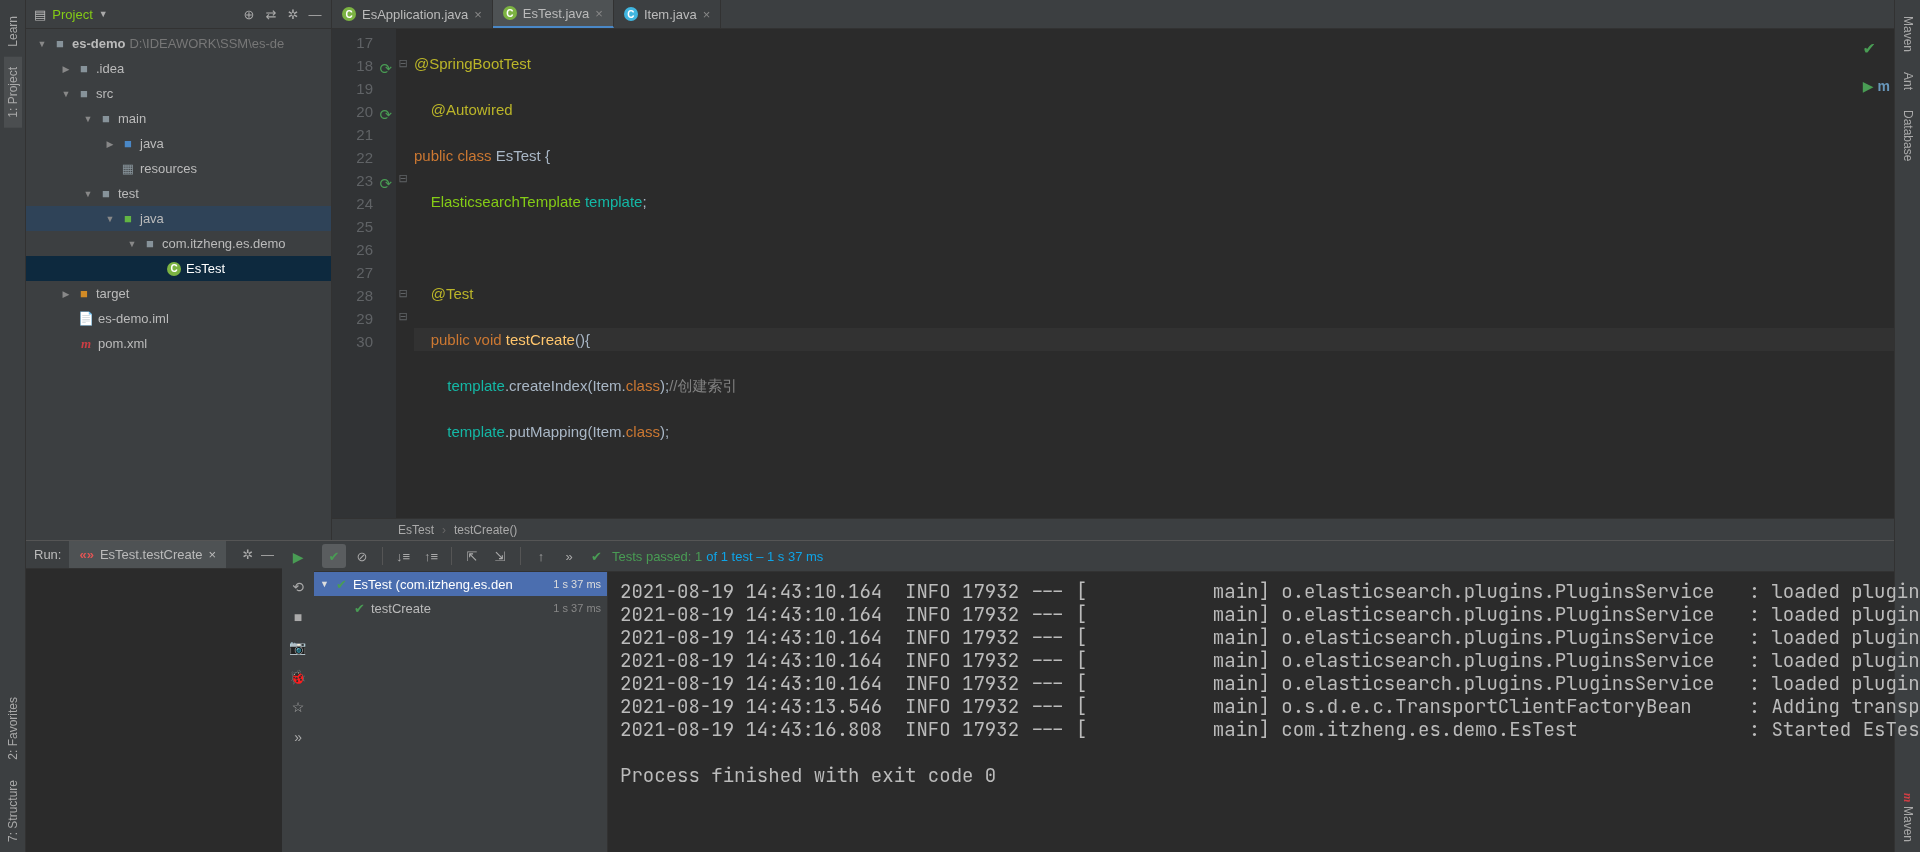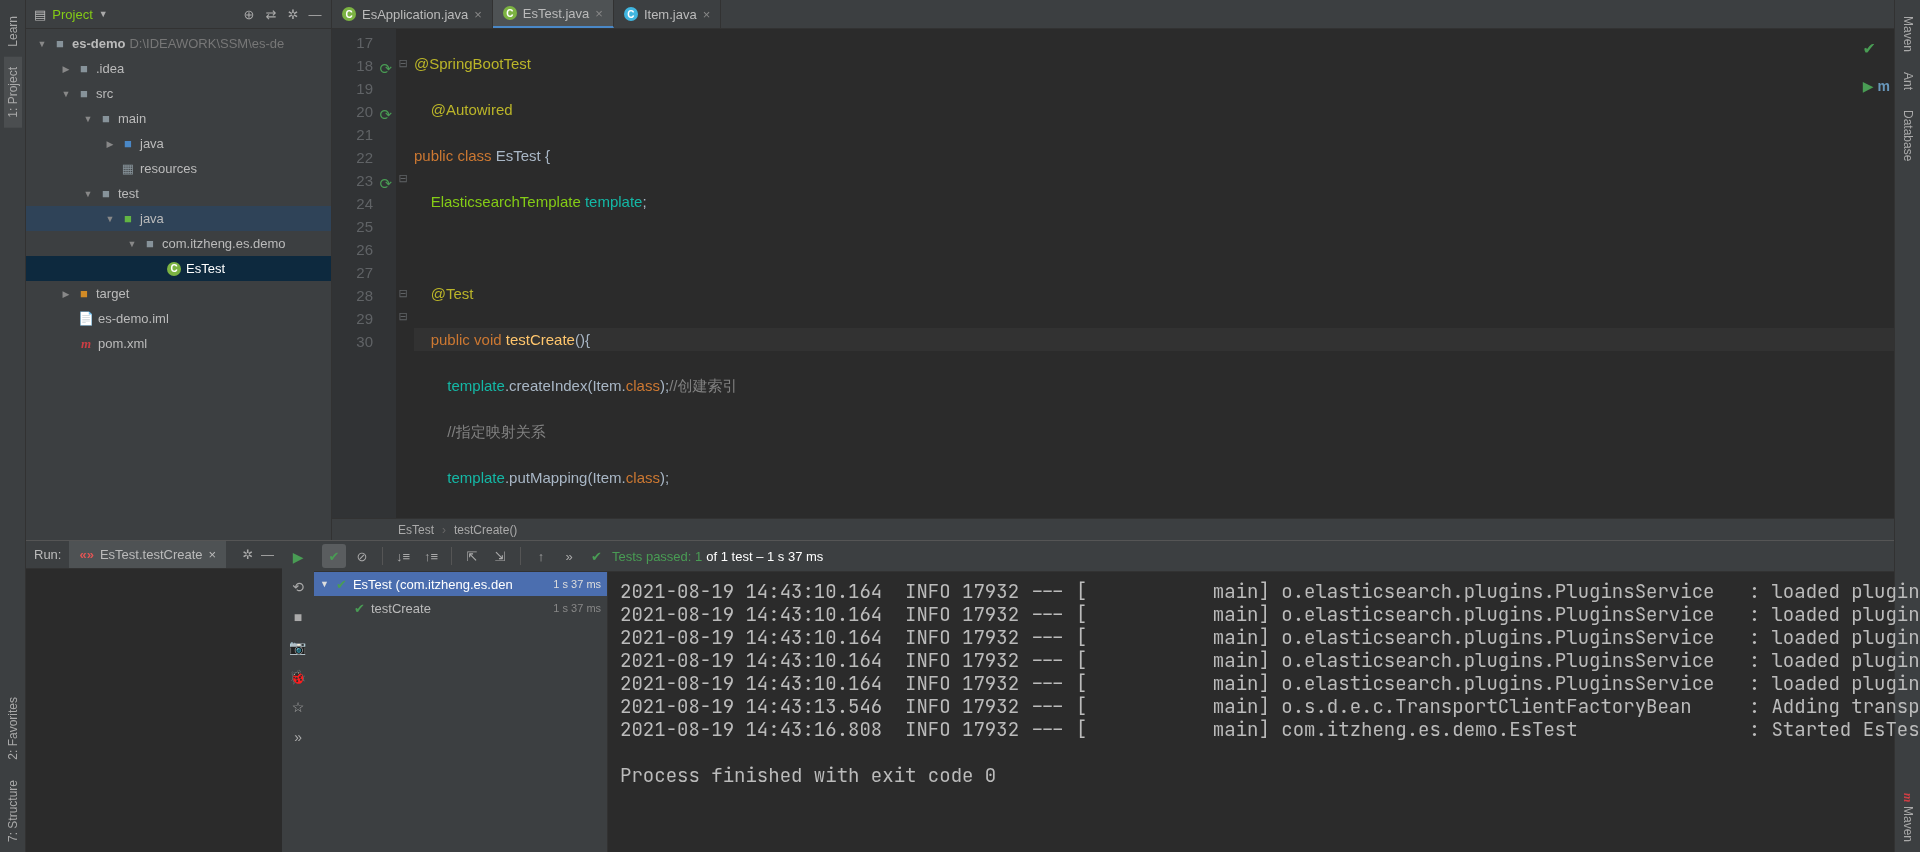--- a/index.html
+++ b/index.html
@@ -86,21 +86,21 @@
 .run-left-tools { width: 32px; background: #3c3f41; display: flex; flex-direction: column; align-items: center; padding-top: 6px; gap: 10px; }
 .run-left-tools .tbtn { width: 20px; height: 20px; color: #aaa; cursor: pointer; display: flex; align-items: center; justify-content: center; font-size: 14px; }
 .run-left-tools .play { color: #499c54; }
 
 .run-main { flex: 1; display: flex; flex-direction: column; }
 .run-toolbar { height: 31px; background: #3c3f41; display: flex; align-items: center; padding: 0 8px; gap: 4px; border-bottom: 1px solid #323232; }
 .run-toolbar .tbtn { width: 24px; height: 24px; color: #aaa; display: flex; align-items: center; justify-content: center; cursor: pointer; border-radius: 3px; }
 .run-toolbar .tbtn.active { background: #5a5d5f; }
 .run-toolbar .divider { width: 1px; height: 18px; background: #555; margin: 0 4px; }
 .run-toolbar .pass-text { color: #499c54; margin-left: 6px; }
-.run-toolbar .sub-text { color: #ffffff; text-align: right; }
+.run-toolbar .sub-text { color: #0ea5e9; text-align: right; }
 
 .run-content { flex: 1; display: flex; }
 .test-tree { width: 294px; background: #3c3f41; border-right: 1px solid #323232; }
 .test-row { height: 24px; display: flex; align-items: center; padding: 0 6px; gap: 6px; }
 .test-row.sel { background: #4b6eaf; color: #fff; }
 .test-row .chk { color: #499c54; }
 .test-row .chev { color: #ddd; font-size: 9px; width: 10px; }
 .test-row .time { margin-left: auto; color: #888; font-size: 11px; }
 .test-row.sel .time { color: #ddd; }
 
@@ -258,21 +258,20 @@
           </div>
           <div class="code">
 <div class="line"><span class="ann">@SpringBootTest</span></div>
 <div class="line">    <span class="ann">@Autowired</span></div>
 <div class="line"><span class="kw">public</span> <span class="kw">class</span> <span>EsTest {</span></div>
 <div class="line">    <span class="cls-ref">ElasticsearchTemplate</span> <span class="fld">template</span><span>;</span></div>
 <div class="line"> </div>
 <div class="line">    <span class="ann">@Test</span></div>
 <div class="line hl">    <span class="kw">public</span> <span class="kw">void</span> <span class="mth">testCreate</span><span>(){</span></div>
 <div class="line">        <span class="fld">template</span><span>.createIndex(Item.</span><span class="kw">class</span><span>);</span><span class="cmt">//创建索引</span></div>
-<div class="line">        <span class="cmt">//指定映射关系</span></div>
 <div class="line">        <span class="fld">template</span><span>.putMapping(Item.</span><span class="kw">class</span><span>);</span></div>
 
 
 
           </div>
           <span class="check-mark">✔</span>
         </div>
 
         <div class="breadcrumb">
           <span>EsTest</span>

